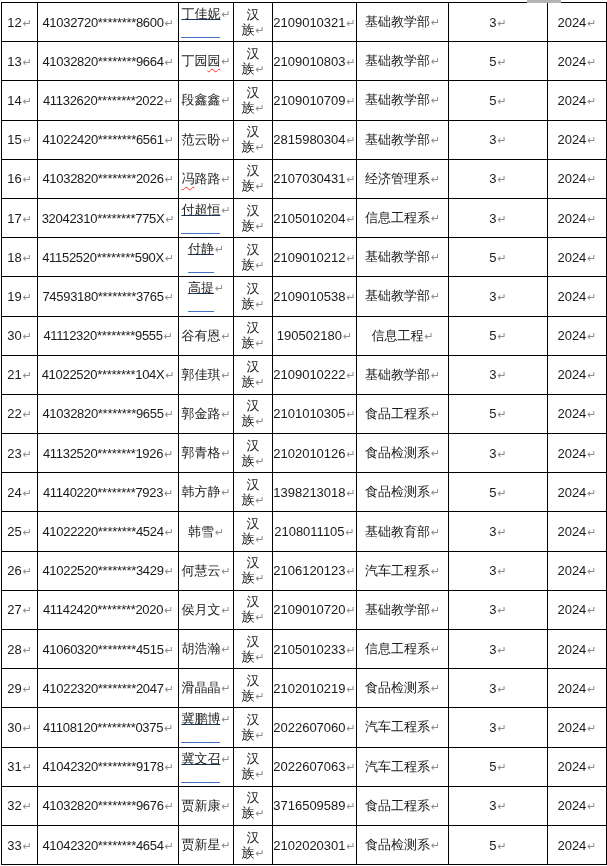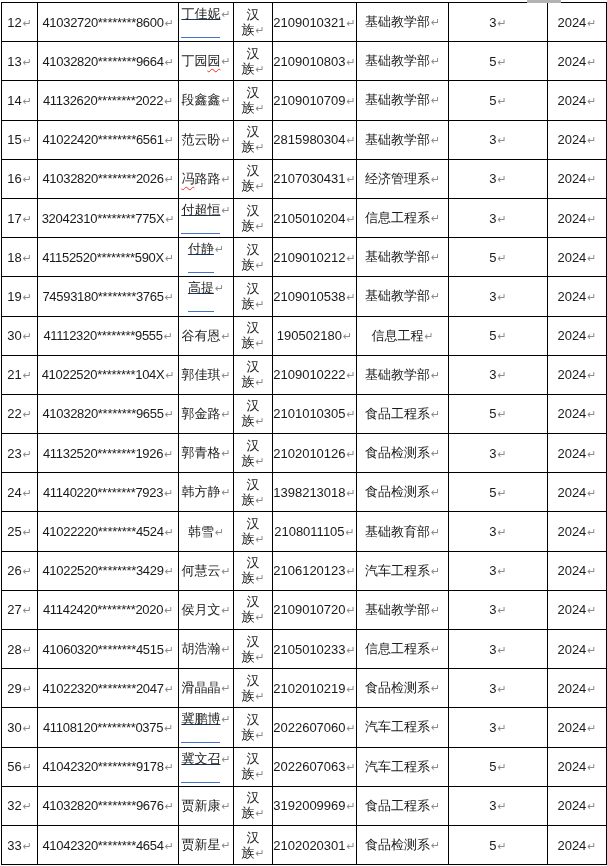--- a/index.html
+++ b/index.html
@@ -243,35 +243,35 @@
         <td><span>30</span><span class="marker">↵</span></td>
         <td class="id-cell"><span>41108120********0375</span><span class="marker">↵</span></td>
         <td><span class="name-ul">冀鹏博</span><span class="marker">↵</span></td>
         <td class="ethnicity-cell"><span>汉</span><br><span>族</span><span class="marker">↵</span></td>
         <td><span>2022607060</span><span class="marker">↵</span></td>
         <td><span>汽车工程系</span><span class="marker">↵</span></td>
         <td><span>3</span><span class="marker">↵</span></td>
         <td><span>2024</span><span class="marker">↵</span></td>
       </tr>
       <tr>
-        <td><span>56</span><span class="marker">↵</span></td>
+        <td><span>31</span><span class="marker">↵</span></td>
         <td class="id-cell"><span>41042320********9178</span><span class="marker">↵</span></td>
         <td><span class="name-ul">冀文召</span><span class="marker">↵</span></td>
         <td class="ethnicity-cell"><span>汉</span><br><span>族</span><span class="marker">↵</span></td>
         <td><span>2022607063</span><span class="marker">↵</span></td>
         <td><span>汽车工程系</span><span class="marker">↵</span></td>
         <td><span>5</span><span class="marker">↵</span></td>
         <td><span>2024</span><span class="marker">↵</span></td>
       </tr>
       <tr>
         <td><span>32</span><span class="marker">↵</span></td>
         <td class="id-cell"><span>41032820********9676</span><span class="marker">↵</span></td>
         <td><span>贾新康</span><span class="marker">↵</span></td>
         <td class="ethnicity-cell"><span>汉</span><br><span>族</span><span class="marker">↵</span></td>
-        <td><span>3192009969</span><span class="marker">↵</span></td>
+        <td><span>3716509589</span><span class="marker">↵</span></td>
         <td><span>食品工程系</span><span class="marker">↵</span></td>
         <td><span>3</span><span class="marker">↵</span></td>
         <td><span>2024</span><span class="marker">↵</span></td>
       </tr>
       <tr>
         <td><span>33</span><span class="marker">↵</span></td>
         <td class="id-cell"><span>41042320********4654</span><span class="marker">↵</span></td>
         <td><span>贾新星</span><span class="marker">↵</span></td>
         <td class="ethnicity-cell"><span>汉</span><br><span>族</span><span class="marker">↵</span></td>
         <td><span>2102020301</span><span class="marker">↵</span></td>

